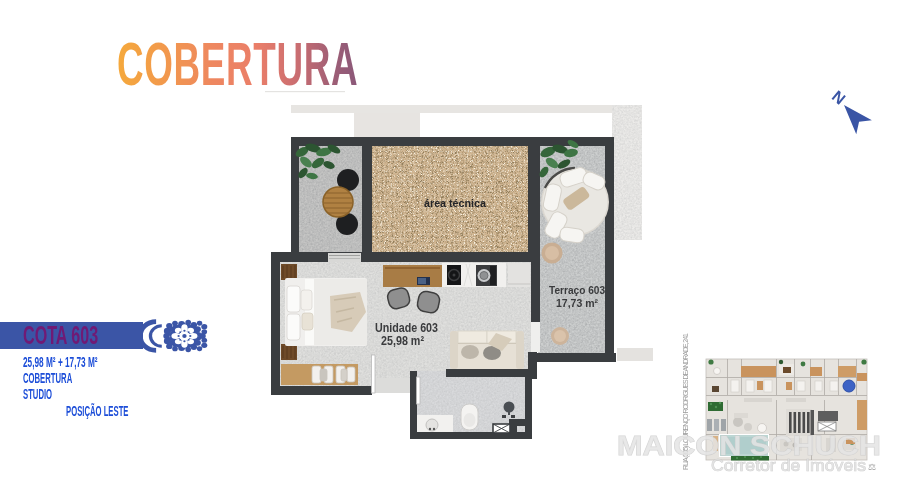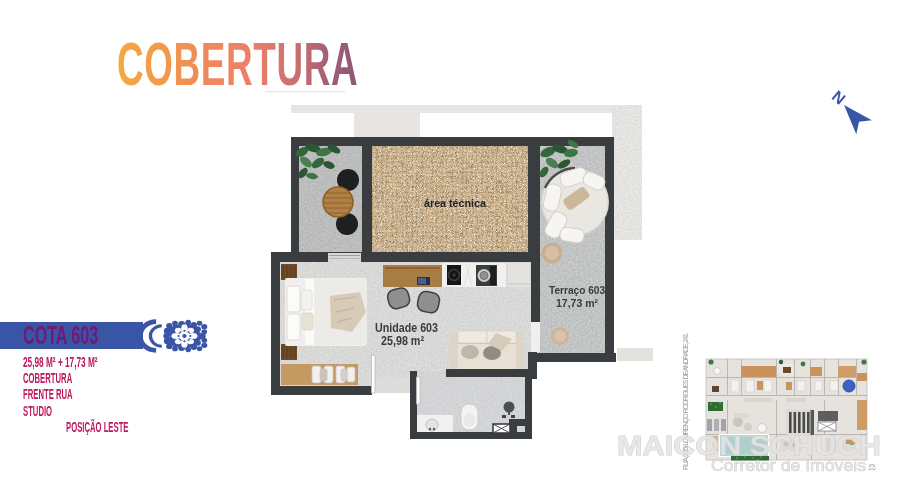--- a/index.html
+++ b/index.html
@@ -77,24 +77,23 @@
       <circle cx="46" cy="26.2" r="1.2"></circle>
       <circle cx="39.8" cy="20" r="1.2"></circle>
       <circle cx="52.2" cy="20" r="1.2"></circle>
     <circle cx="41.5" cy="15.5" r="1"></circle>
       <circle cx="50.5" cy="15.5" r="1"></circle>
       <circle cx="41.5" cy="24.5" r="1"></circle>
       <circle cx="50.5" cy="24.5" r="1"></circle>
   </g>
 </svg>
 
-<div class="abs" style="left:23px;top:353px;color:#be185d;">
+<div class="abs" style="left:23px;top:353px;color:#1d4ed8;">
   <div style="height:16.2px;"><span class="cond" style="transform:scaleX(0.59);font-size:14px;font-weight:bold;white-space:nowrap;">25,98 M² + 17,73 M²</span></div>
   <div style="height:16.2px;"><span class="cond" style="transform:scaleX(0.55);font-size:14px;font-weight:bold;white-space:nowrap;">COBERTURA</span></div>
-  <div style="height:16.2px;"><span class="cond" style="transform:scaleX(0.55);font-size:14px;font-weight:bold;white-space:nowrap;">FRENTE RUA</span></div>
   <div style="height:16.2px;"><span class="cond" style="transform:scaleX(0.55);font-size:14px;font-weight:bold;white-space:nowrap;">STUDIO</span></div>
   <div style="height:16.2px;margin-left:43px;"><span class="cond" style="transform:scaleX(0.55);font-size:14px;font-weight:bold;white-space:nowrap;">POSIÇÃO LESTE</span></div>
 </div>
 
 <svg class="abs" style="left:0;top:0;" width="900" height="492" viewBox="0 0 900 492">
   <defs>
     <filter id="nd" x="0" y="0" width="100%" height="100%">
       <feTurbulence type="turbulence" baseFrequency="0.8" numOctaves="3" seed="13"></feTurbulence>
       <feColorMatrix type="matrix" values="0 0 0 0 0.28, 0 0 0 0 0.20, 0 0 0 0 0.10, 1.4 1.4 1.4 0 -1.1"></feColorMatrix>
     </filter>

